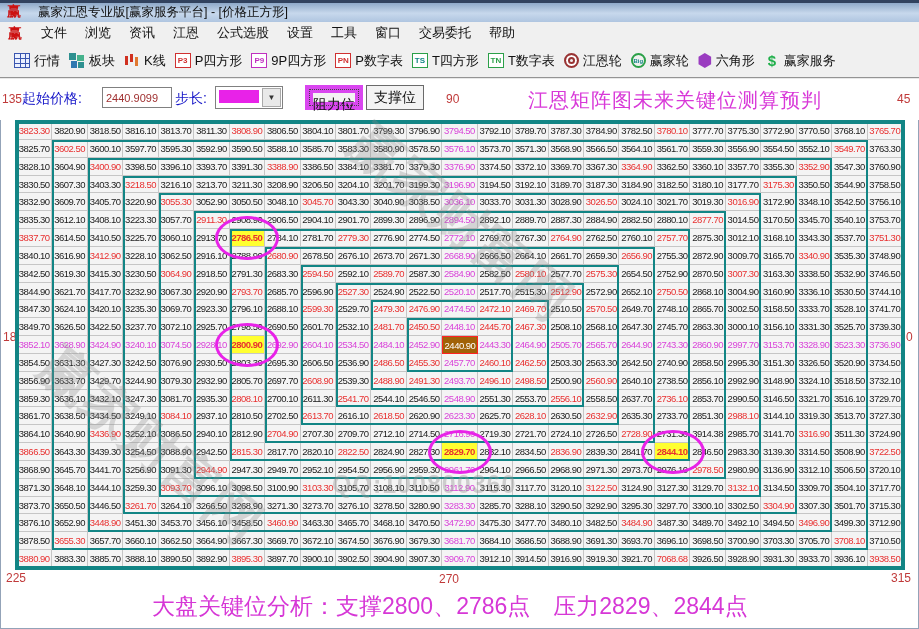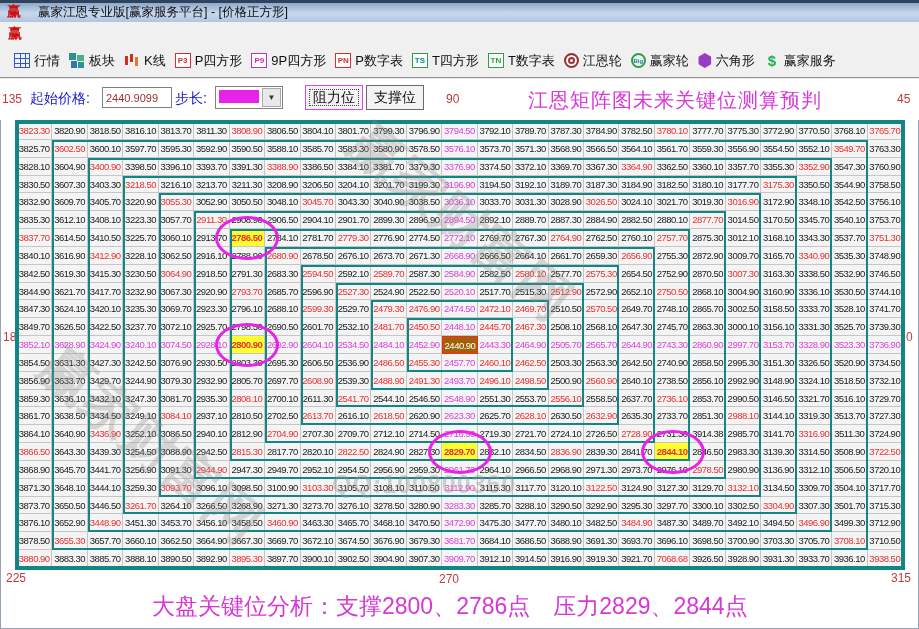--- a/index.html
+++ b/index.html
@@ -50,21 +50,21 @@
   #controls{position:absolute;left:0;top:79px;width:919px;height:41px;background:#fff}
   .blue-label{position:absolute;font-size:14px;color:#1515c8}
   #start-input{position:absolute;left:102px;top:8px;width:62px;height:17px;border:1px solid #808080;
      font-size:11px;color:#a03030;padding:1px 3px;font-family:"Liberation Sans",sans-serif}
   #step-combo{position:absolute;left:215px;top:7px;width:66px;height:21px;border:1px solid #808080;background:#fff}
   #step-swatch{position:absolute;left:3px;top:3px;width:40px;height:13px;background:#e822e8}
   #step-arrow{position:absolute;right:1px;top:1px;width:17px;height:17px;background:#e9e9e9;border:1px solid #aaa;
      font-size:8px;color:#333;display:flex;align-items:center;justify-content:center}
   .btn{position:absolute;top:6px;width:58px;height:25px;background:#f3f3f3;border:1px solid #6a6a6a;
      font-size:14px;color:#111;text-align:center;line-height:23px;box-sizing:border-box}
-  .btn.focused{border:1px solid #d946ef;outline:1px dotted #444;outline-offset:-5px}
+  .btn.focused{border:8px solid #d946ef;outline:1px dotted #444;outline-offset:-5px}
   #matrix-heading{position:absolute;left:528px;top:8px;font-size:20px;color:#d838d8;letter-spacing:1px}
   
   .angle{position:absolute;font-size:12px;color:#c03a3a}
   
   #grid{position:absolute;left:15px;top:120px;width:890px;height:450px;border:2px solid #128585;
      box-sizing:border-box;display:grid;grid-template-columns:repeat(25,1fr);grid-template-rows:repeat(25,1fr);
      background:#f4f4f4}
   .cell{border-right:1px solid #c6c6c6;border-bottom:1px solid #c6c6c6;box-sizing:border-box;
      font-size:9.5px;letter-spacing:-0.5px;line-height:17px;text-align:center;overflow:hidden;white-space:nowrap}
   .cell.k{color:#1a1a1a}
@@ -85,20 +85,32 @@
 </head>
 <body>
 
 <div id="titlebar">
   <span class="logo">赢</span>
   <span class="title">赢家江恩专业版[赢家服务平台] - [价格正方形]</span>
 </div>
 
 <div id="menubar">
   <span class="logo">赢</span>
+  <span id="menu-items">
+      <span class="menu-item">文件</span>
+      <span class="menu-item">浏览</span>
+      <span class="menu-item">资讯</span>
+      <span class="menu-item">江恩</span>
+      <span class="menu-item">公式选股</span>
+      <span class="menu-item">设置</span>
+      <span class="menu-item">工具</span>
+      <span class="menu-item">窗口</span>
+      <span class="menu-item">交易委托</span>
+      <span class="menu-item">帮助</span>
+    </span>
 </div>
 
 <div id="toolbar">
     <span class="tool">
       <span class="ticon quote-grid-icon"></span>
       <span>行情</span>
     </span>
     <span class="tool">
       <span class="ticon blocks-icon"></span>
       <span>板块</span>
@@ -139,21 +151,21 @@
       <span class="ticon hexagon-icon"></span>
       <span>六角形</span>
     </span>
     <span class="tool">
       <span class="ticon dollar-icon">$</span>
       <span>赢家服务</span>
     </span>
   </div>
 
 <div id="controls">
-  <span class="blue-label" style="left:30px;top:11px">起始价格:</span>
+  <span class="blue-label" style="left:22px;top:11px">起始价格:</span>
   <input id="start-input" value="2440.9099" style="">
   <span class="blue-label" style="left:175px;top:11px">步长:</span>
   <span id="step-combo">
     <span id="step-swatch"></span>
     <span id="step-arrow">▼</span>
   </span>
   <span class="btn focused" style="left:305px">阻力位</span>
   <span class="btn" style="left:366px">支撑位</span>
   <span id="matrix-heading">江恩矩阵图未来关键位测算预判</span>
 </div>

